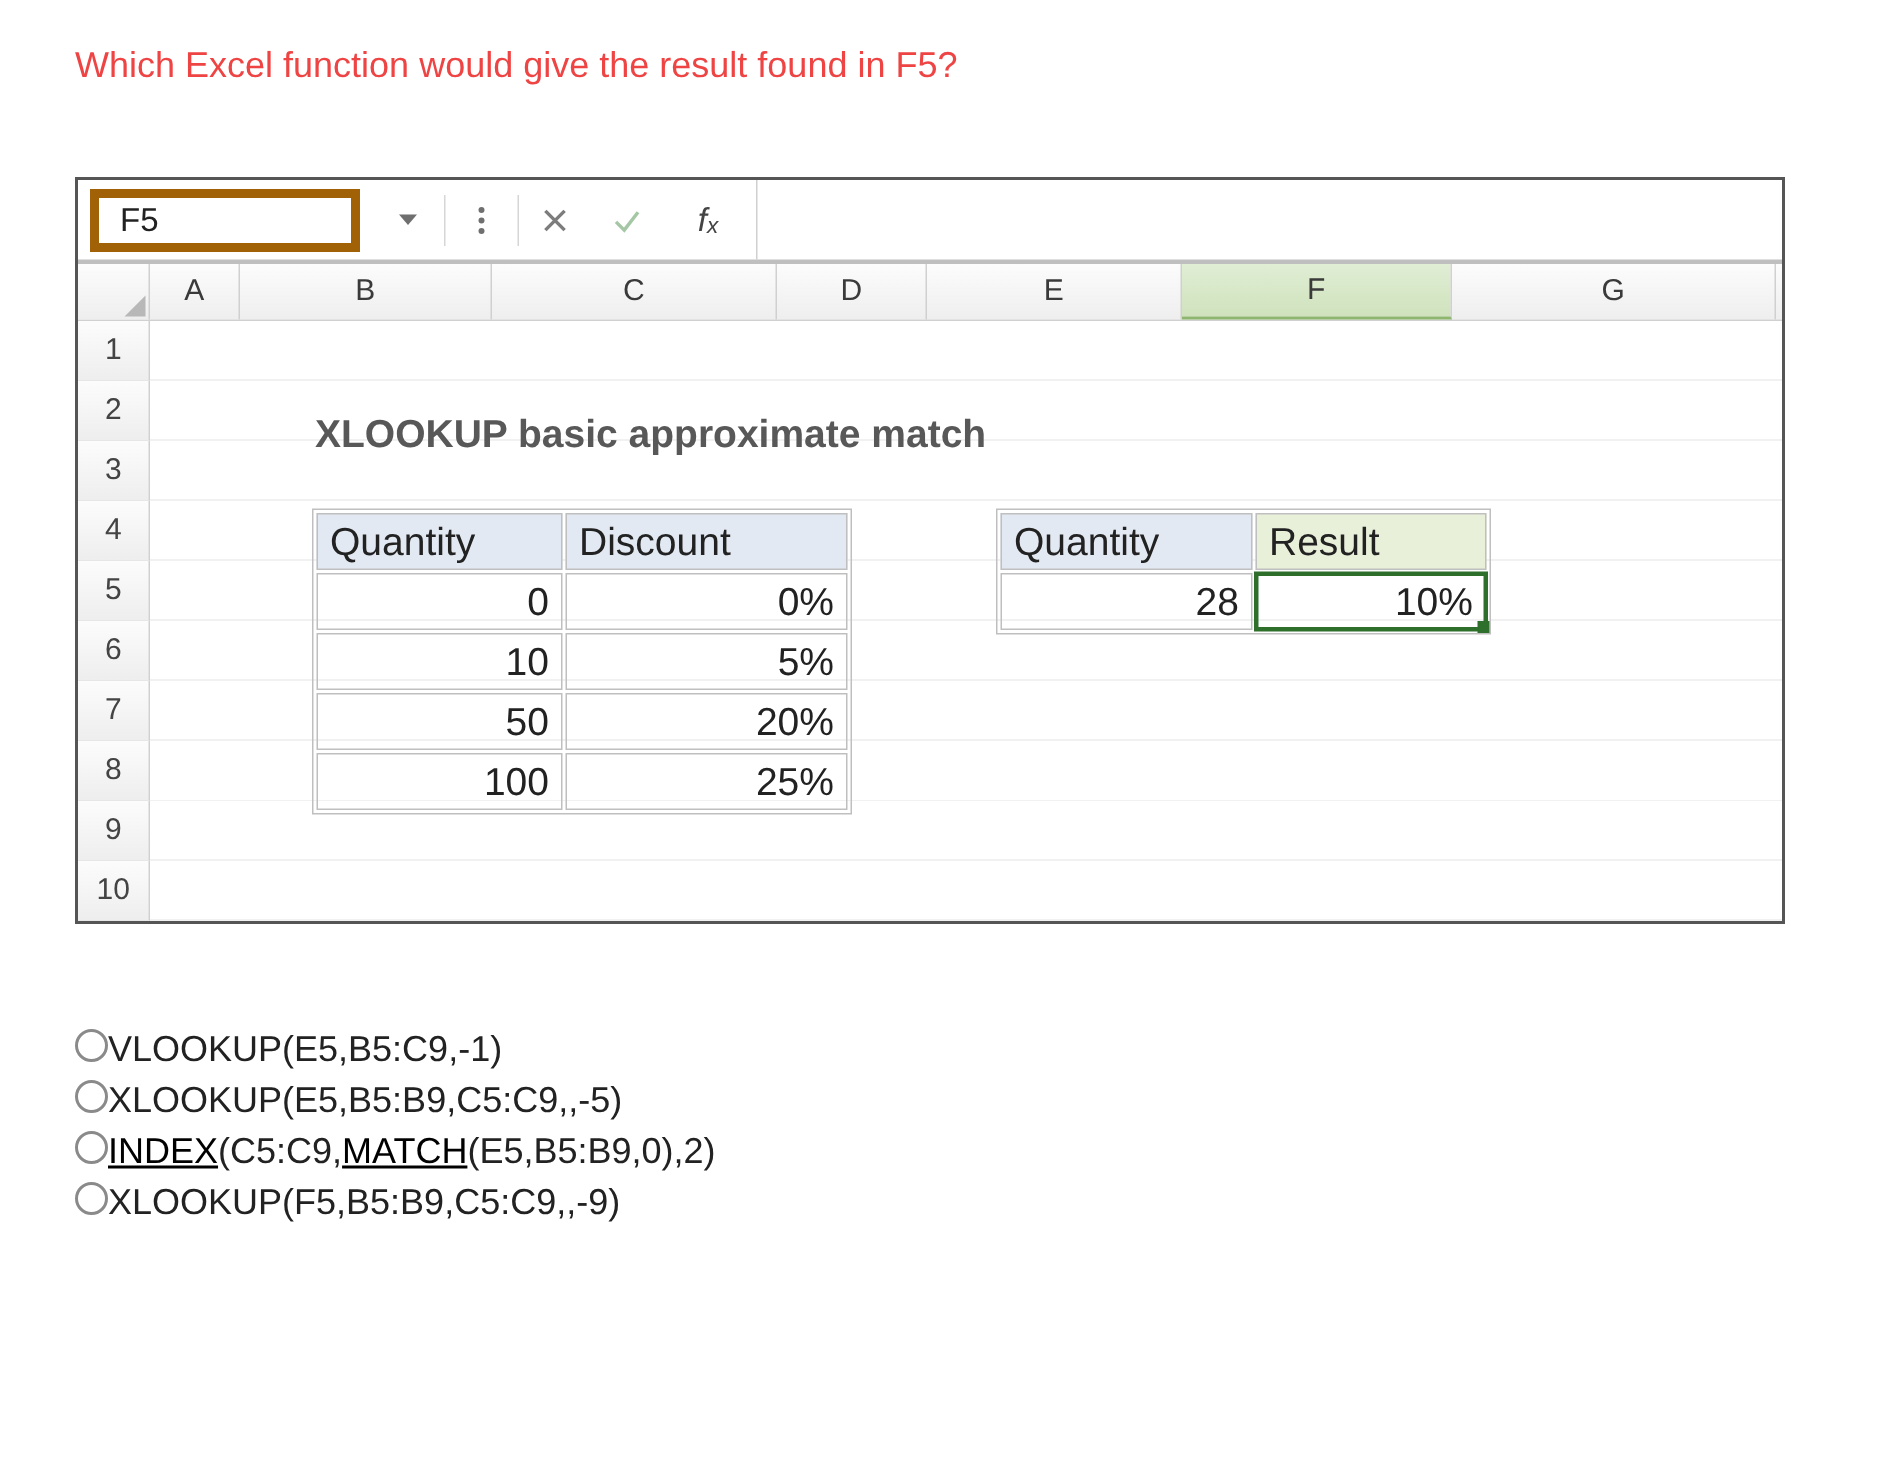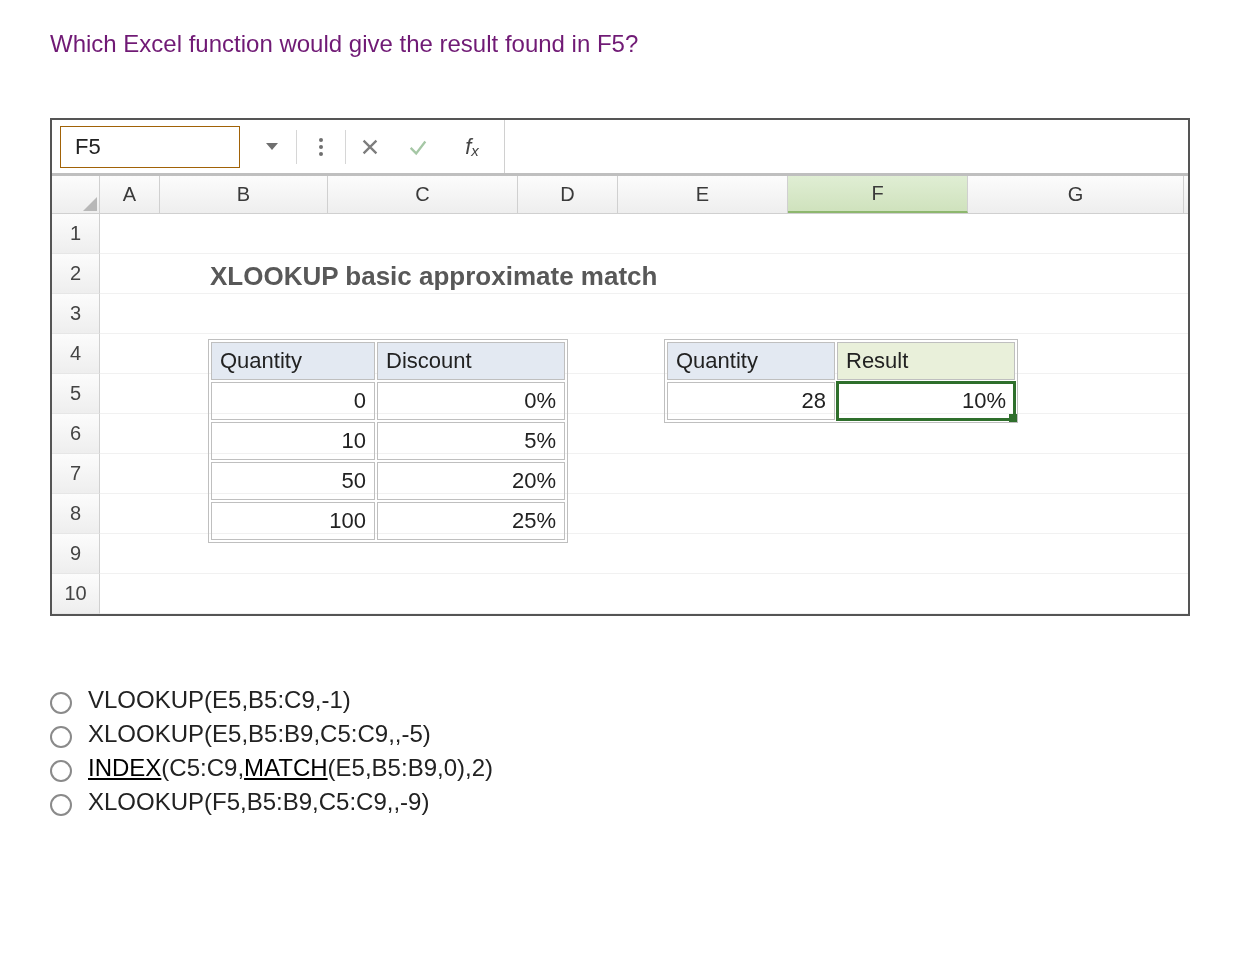--- a/index.html
+++ b/index.html
@@ -7,40 +7,40 @@
     margin: 0;
     padding: 30px 50px;
     font-family: Arial, Helvetica, sans-serif;
     font-size: 21px;
     color: #222;
     background: #fff;
   }
   .question {
     font-size: 24px;
     margin-bottom: 60px;
-    color: #701a75;
+    color: #ef4444;
   }
   .excel-shot {
     border: 2px solid #555;
     width: 1140px;
     background: #fff;
   }
   
   .formula-bar {
     display: flex;
     align-items: center;
     border-bottom: 3px solid #bfbfbf;
     padding: 0;
     height: 56px;
     background: #fff;
   }
   .name-box {
     width: 180px;
     height: 42px;
-    border: 1px solid #a16207;
+    border: 6px solid #a16207;
     margin: 6px 8px;
     display: flex;
     align-items: center;
     padding: 0 14px;
     font-size: 22px;
     background: #fff;
   }
   .ico-slot {
     width: 48px;
     height: 40px;
@@ -124,49 +124,49 @@
     position: relative;
     flex: 1;
     height: 400px;
     background:
       repeating-linear-gradient(#fff,#fff 39px,#f1f1f1 39px,#f1f1f1 40px);
   }
   
   .title-text {
     position: absolute;
     left: 110px;
-    top: 47px;
+    top: 60px;
     font-size: 26px;
     color: #585858;
     font-weight: bold;
     font-family: "Trebuchet MS", Verdana, sans-serif;
   }
   .tbl {
     position: absolute;
     left: 108px;
     top: 125px;
     border: 1px solid #bfbfbf;
   }
   .tbl th, .tbl td {
     border: 1px solid #bfbfbf;
     height: 38px;
     padding: 0 8px;
-    font-size: 22px;
+    font-size: 26px;
   }
   .tbl th {
     background: #e3e9f2;
     text-align: left;
     font-weight: normal;
     color: #222;
   }
   .tbl td { text-align: right; }
   .wB { width: 164px; }
   .wC { width: 188px; }
   .wE { width: 168px; }
-  .wF { width: 178px; }
+  .wF { width: 154px; }
   .result-box {
     position: absolute;
     left: 564px;
     top: 125px;
   }
   .result-box th {
     background: #e3e9f2;
   }
   .sel-cell {
     outline: 3px solid #2f6f2c;
@@ -181,22 +181,21 @@
     width: 8px;
     height: 8px;
     background: #2f6f2c;
   }
   .answer-list {
     margin-top: 70px;
     font-size: 24px;
   }
   .answer-row {
     display: flex;
-    align-items: flex-end;
-    gap: 16px;
+    align-items: flex-start;
     margin: 6px 0;
     cursor: pointer;
   }
   .radio {
     width: 22px;
     height: 22px;
     border: 2px solid #8a8a8a;
     border-radius: 50%;
     flex-shrink: 0;
   }

